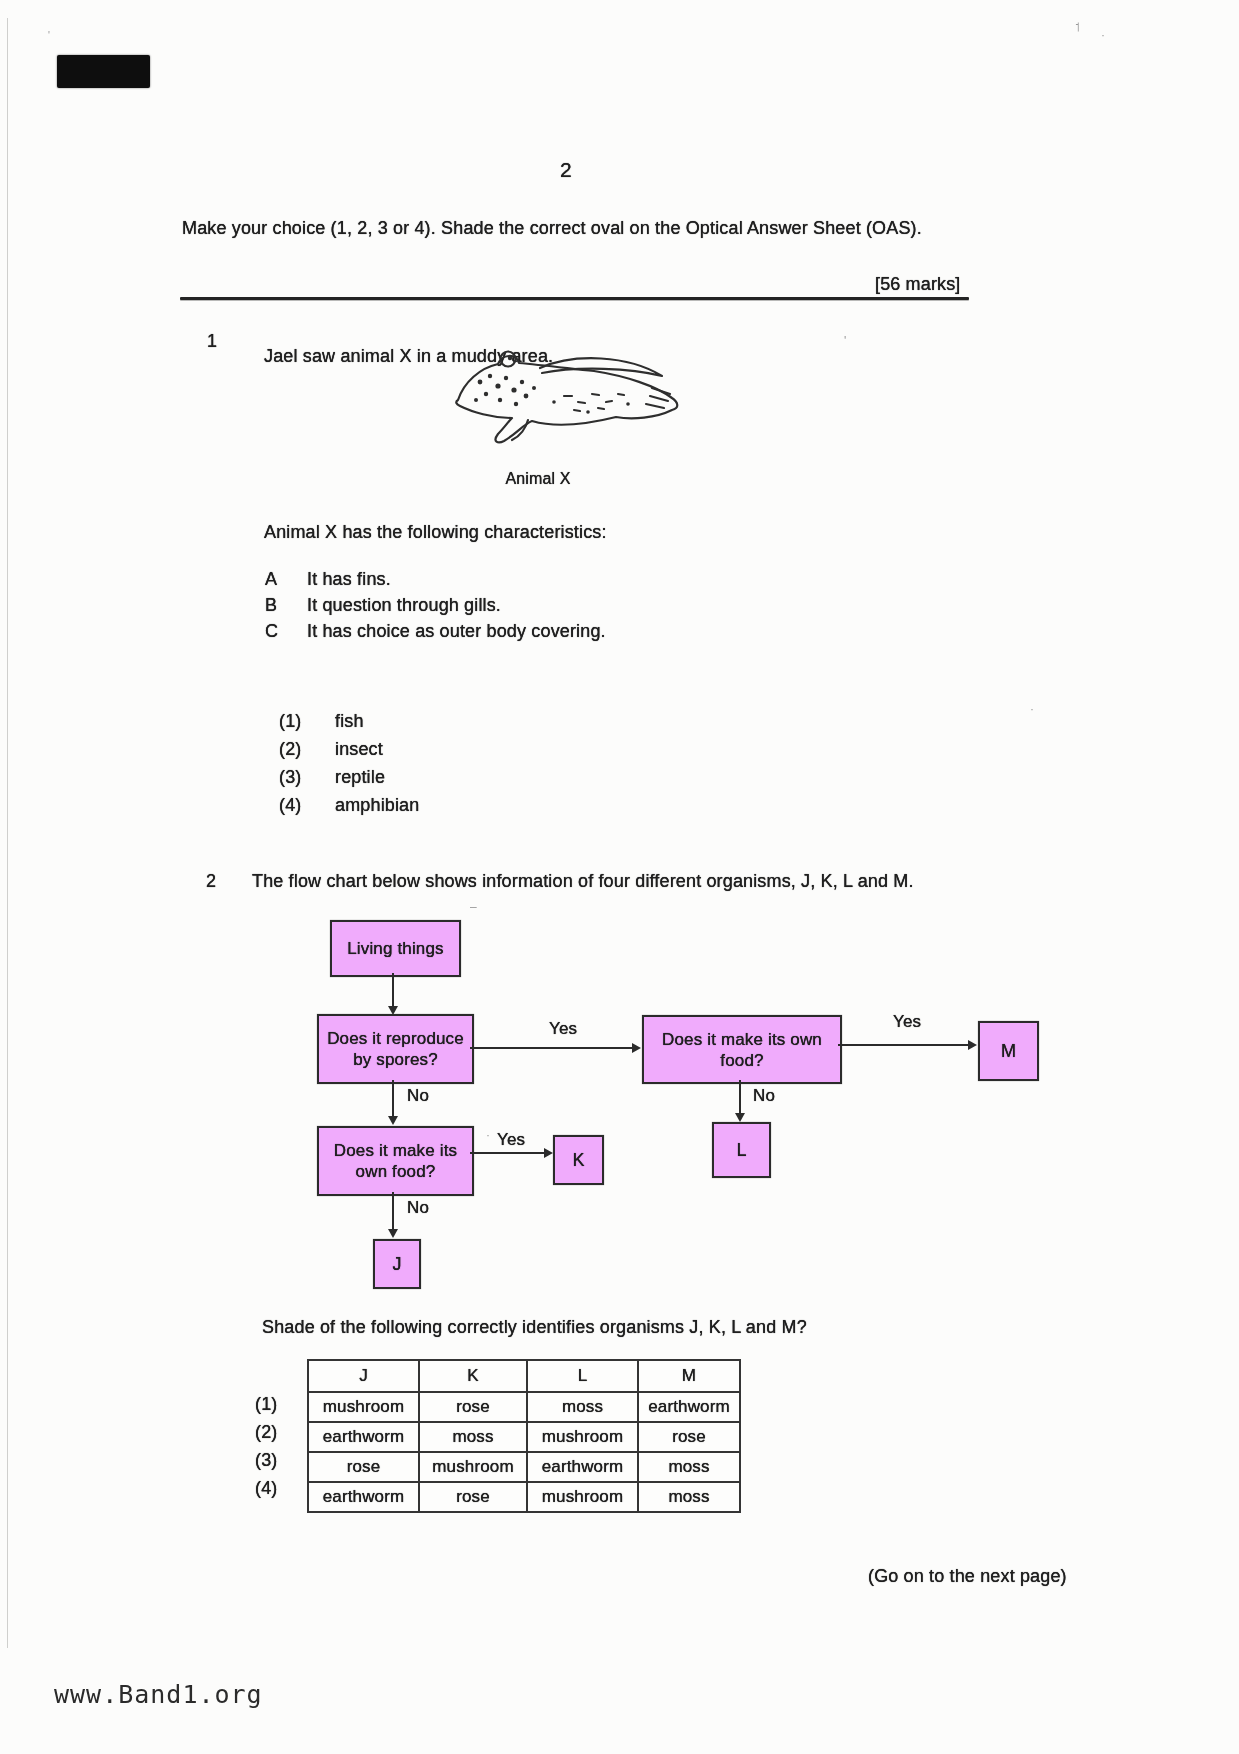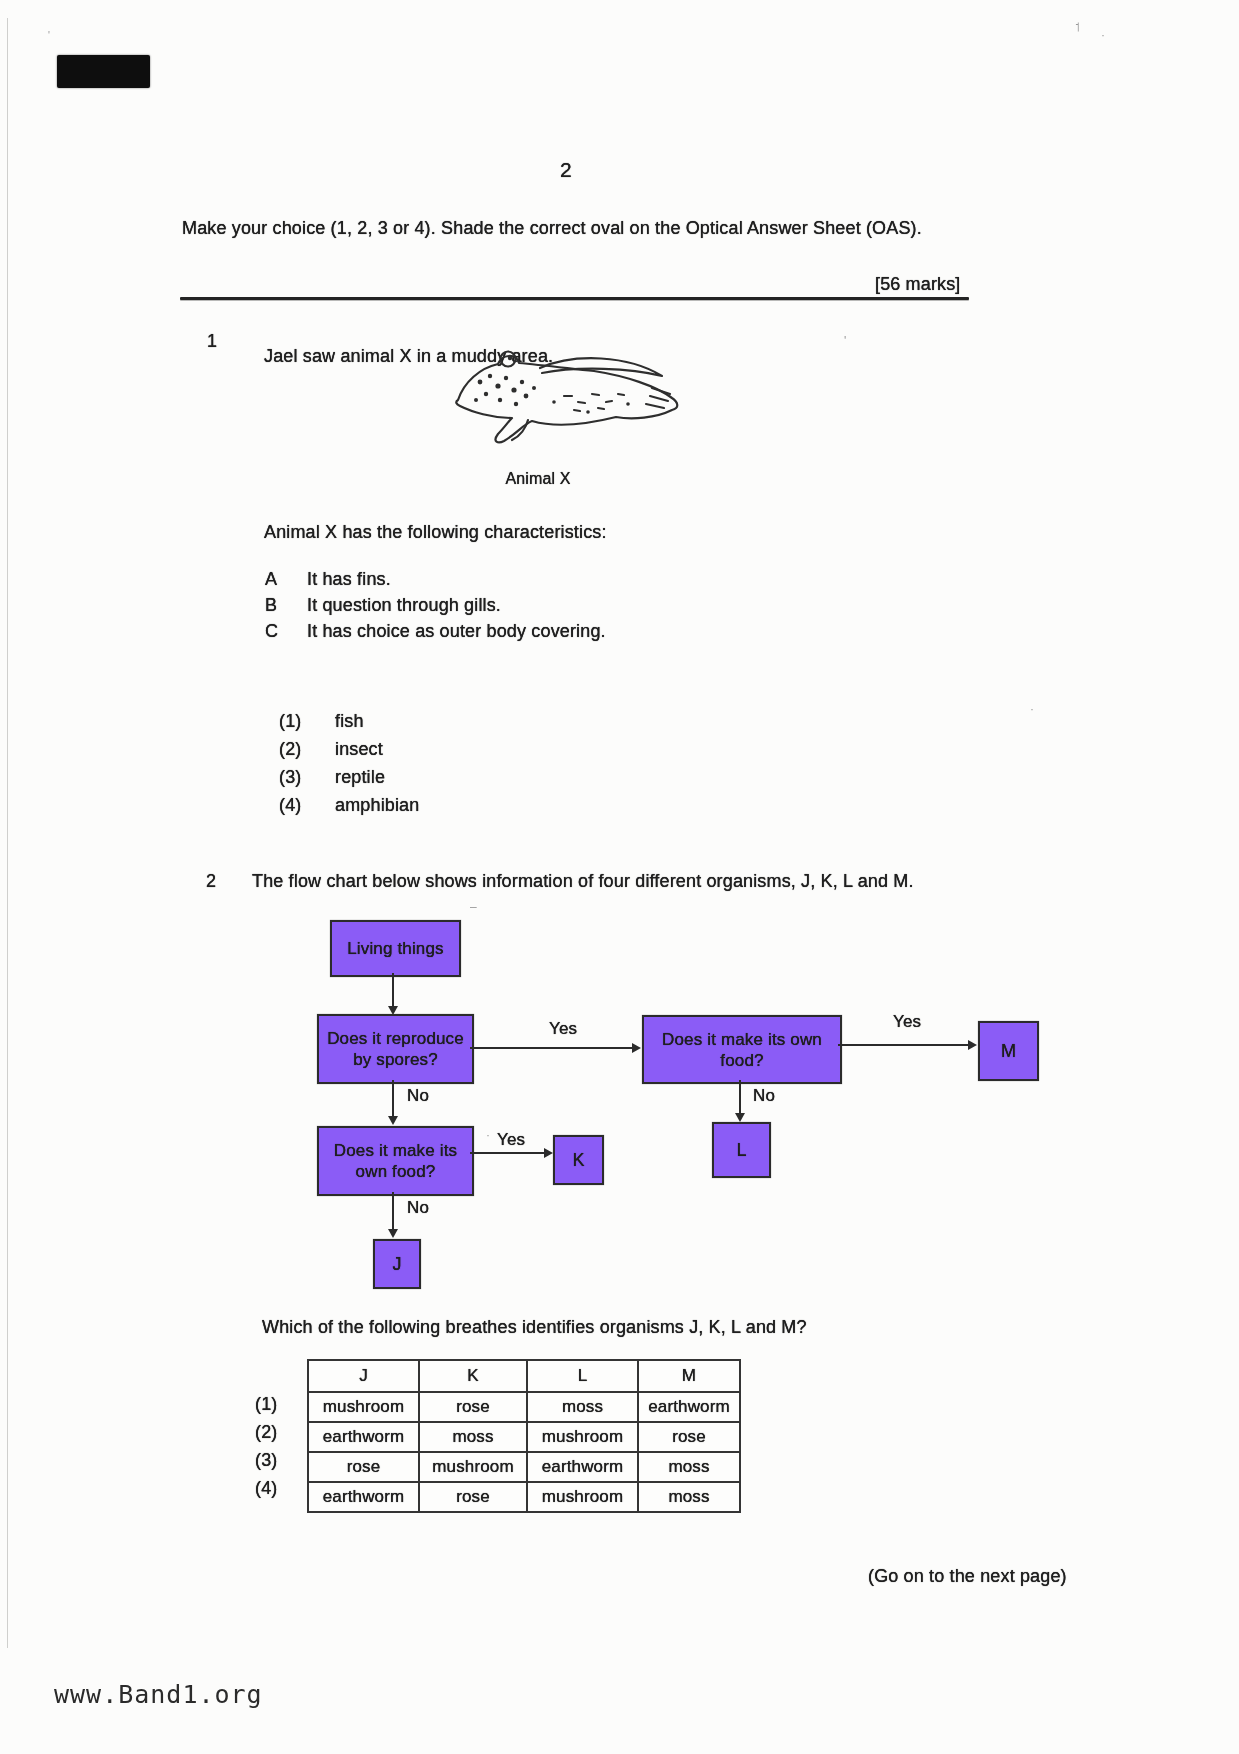--- a/index.html
+++ b/index.html
@@ -6,21 +6,21 @@
   .page{
     position:relative;width:1239px;height:1754px;background:#fcfcfb;
     font-family:"Liberation Sans",sans-serif;color:#1f1f1f;overflow:hidden;
   }
   .abs{position:absolute;}
   .ink{text-shadow:0 0 0.9px rgba(25,25,25,0.85),0 0 0.4px rgba(25,25,25,0.6);letter-spacing:0.15px;}
   .body-text{font-size:18px;line-height:26px;}
   .redaction{background:#0e0e0e;border-radius:2px;box-shadow:0 0 2px rgba(0,0,0,0.6);}
   .divider{background:#242424;border-radius:1px;box-shadow:0 1px 0 rgba(60,60,60,0.35);}
   .fbox{
-    position:absolute;border:2px solid #2b2b2b;background:#8b5cf6;
+    position:absolute;border:2px solid #2b2b2b;background:#f0abfc;
     display:flex;align-items:center;justify-content:center;text-align:center;
     font-size:17px;line-height:21px;box-shadow:0 0 1px rgba(40,40,40,0.5);
   }
   .vline{position:absolute;width:2px;background:#2b2b2b;}
   .hline{position:absolute;height:2px;background:#2b2b2b;}
   .ah-down{position:absolute;width:0;height:0;border-left:5px solid transparent;border-right:5px solid transparent;border-top:9px solid #2b2b2b;}
   .ah-right{position:absolute;width:0;height:0;border-top:5px solid transparent;border-bottom:5px solid transparent;border-left:9px solid #2b2b2b;}
   .flow-label{position:absolute;font-size:17px;}
   .opt-label{display:inline-block;width:56px;}
   .char-label{display:inline-block;width:42px;}
@@ -155,21 +155,21 @@
     <div class="hline" style="left:470px;top:1152px;width:75px;"></div>
     <div class="ah-right" style="left:544px;top:1148px;"></div>
     <div class="fbox ink" style="left:553px;top:1135px;width:47px;height:46px;font-size:18px;">K</div>
 
     <div class="vline" style="left:392px;top:1192px;height:38px;"></div>
     <div class="ah-down" style="left:388px;top:1229px;"></div>
     <div class="flow-label ink" style="left:407px;top:1198px;">No</div>
     <div class="fbox ink" style="left:373px;top:1239px;width:44px;height:46px;font-size:18px;">J</div>
   </div>
 
-  <div class="abs ink body-text" style="left:262px;top:1314px;">Which of the following breathes identifies organisms J, K, L and M?</div>
+  <div class="abs ink body-text" style="left:262px;top:1314px;">Shade of the following correctly identifies organisms J, K, L and M?</div>
 
   <div class="row-label ink" style="left:255px;top:1394px;">(1)</div>
   <div class="row-label ink" style="left:255px;top:1422px;">(2)</div>
   <div class="row-label ink" style="left:255px;top:1450px;">(3)</div>
   <div class="row-label ink" style="left:255px;top:1478px;">(4)</div>
 
   <table class="ans abs ink" style="left:307px;top:1359px;">
     <thead>
       <tr>
         <th class="col-j">J</th>

